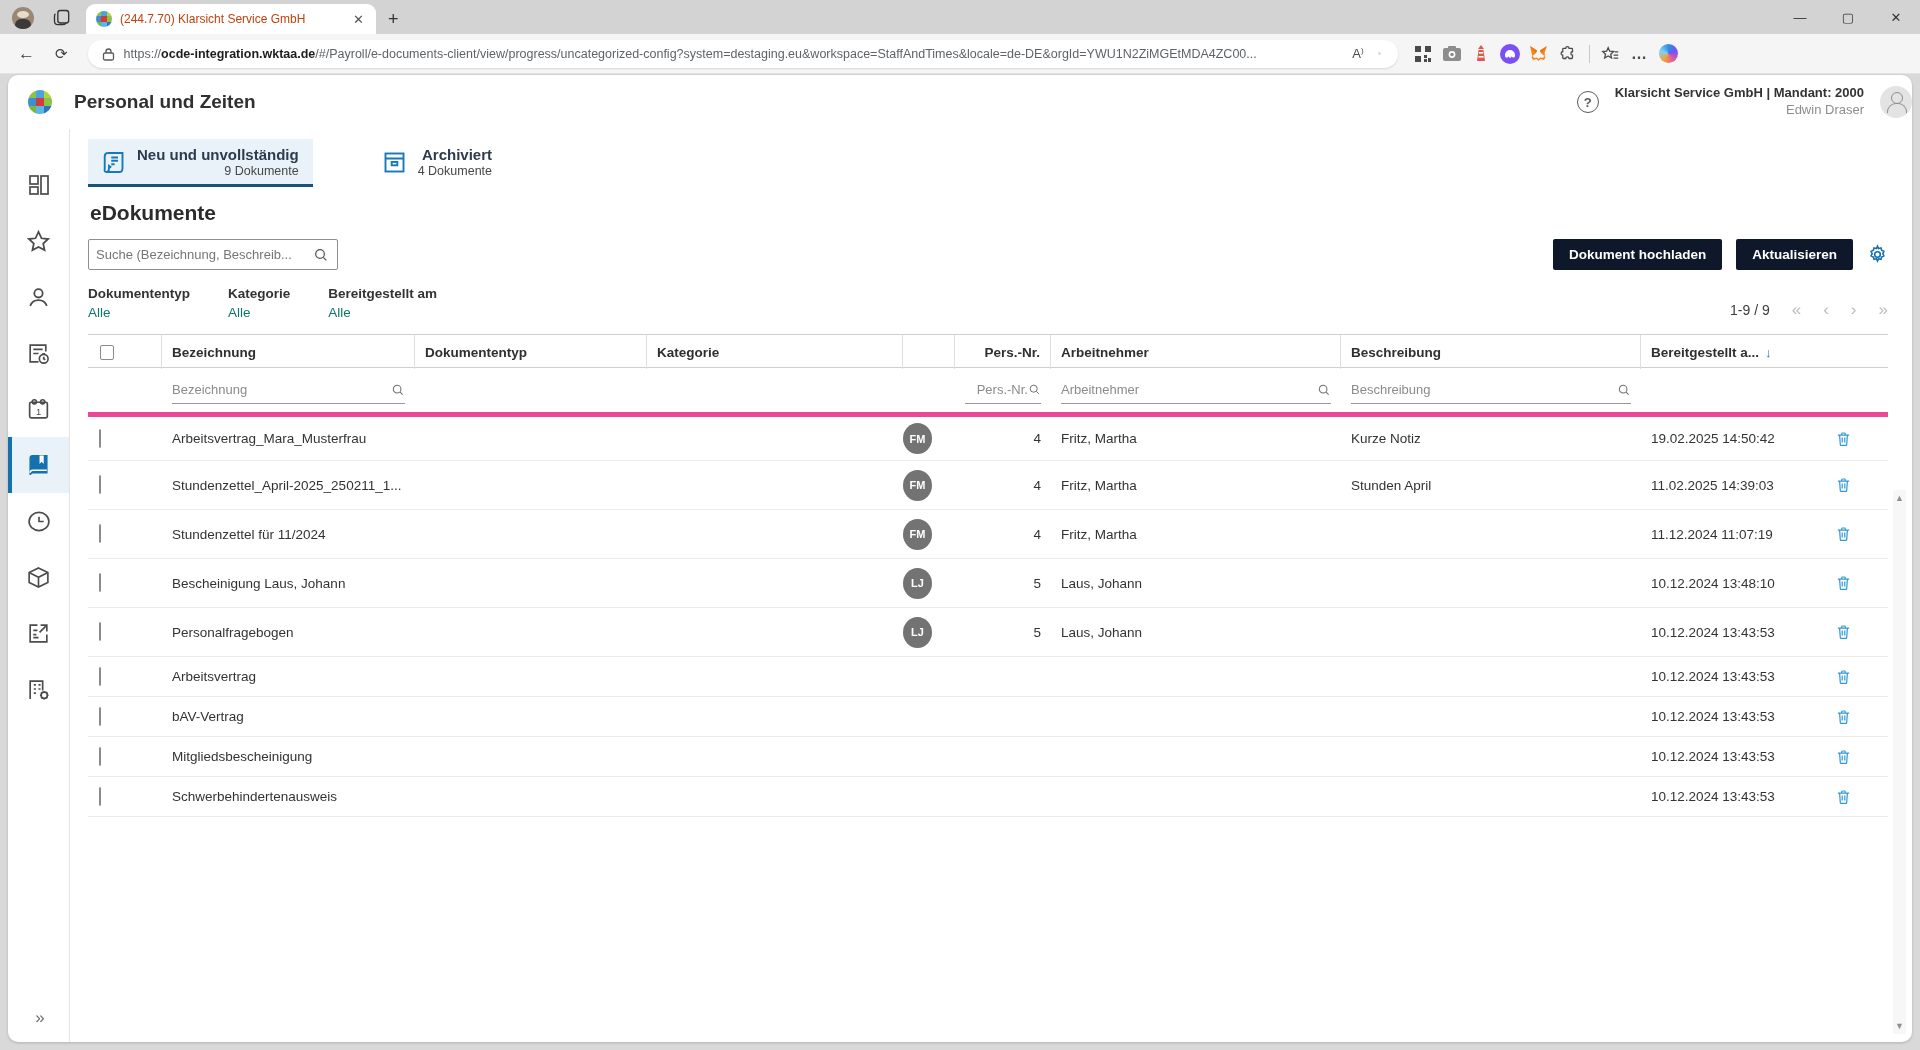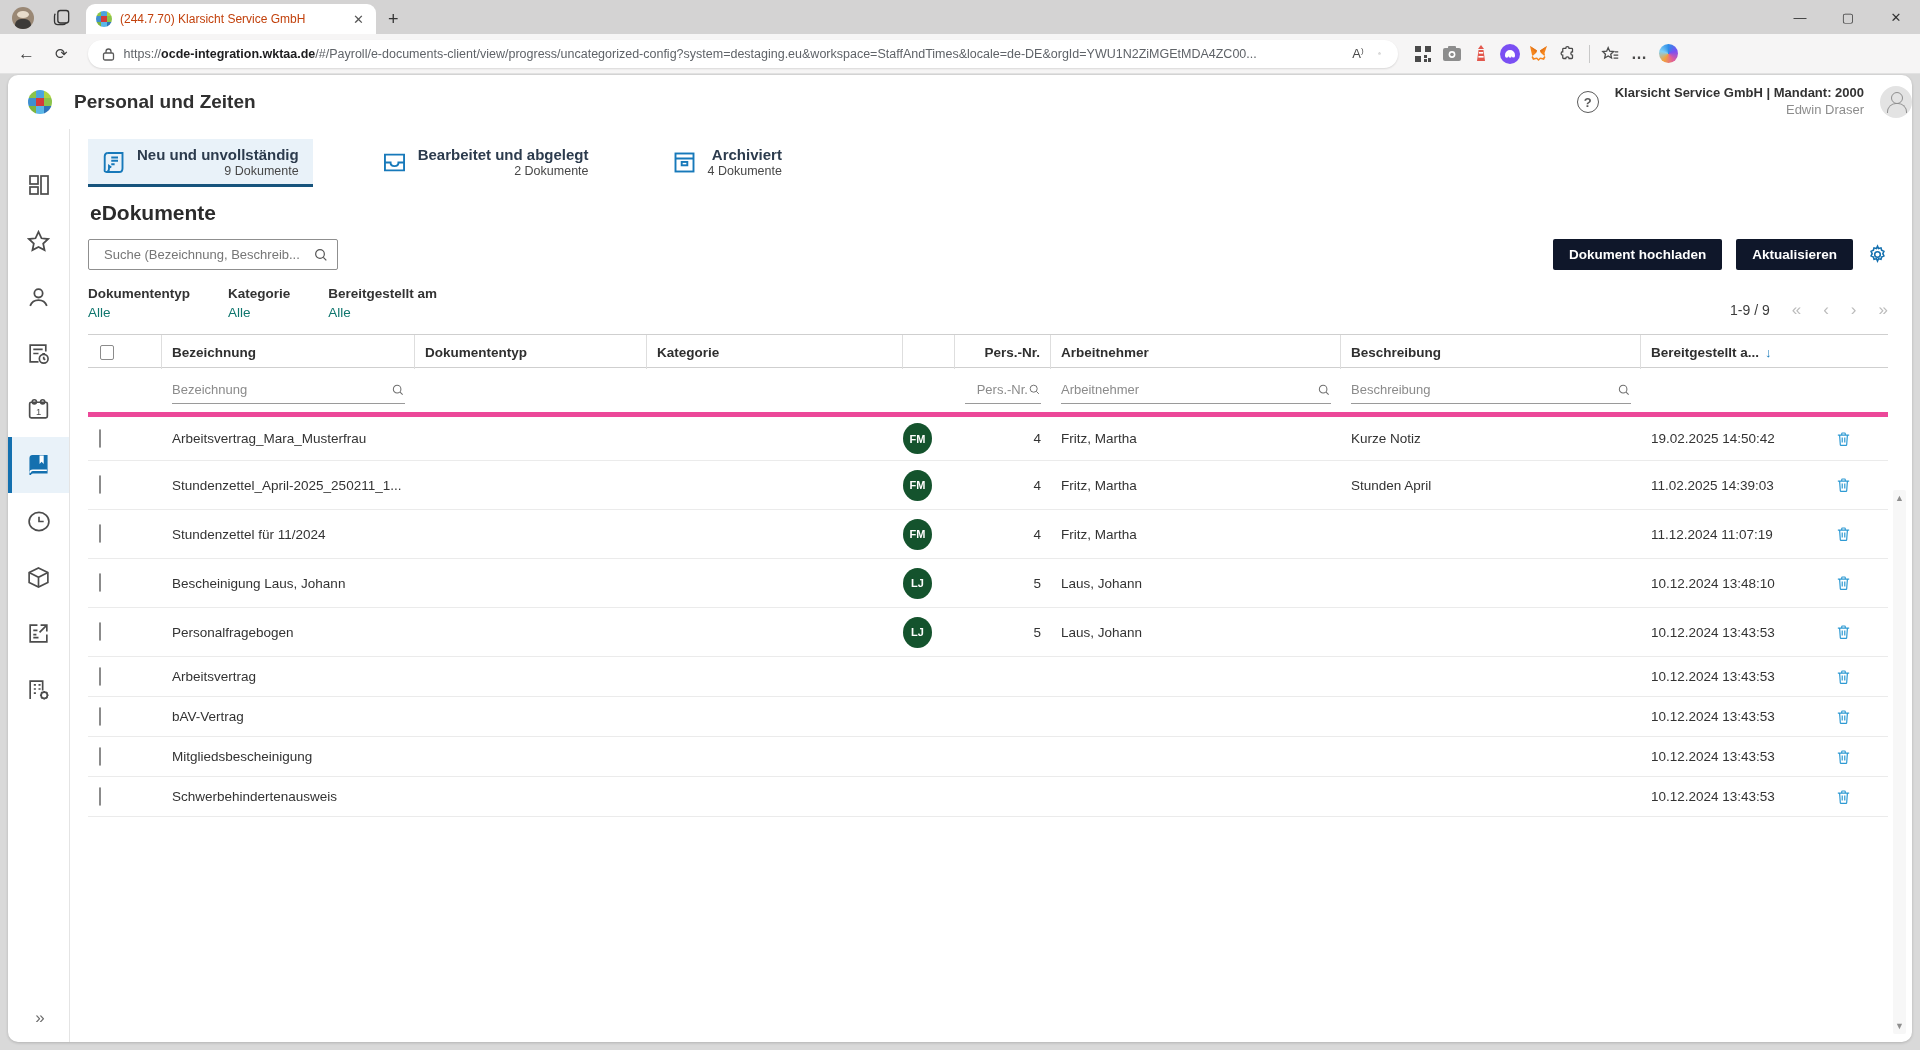--- a/index.html
+++ b/index.html
@@ -63,21 +63,21 @@
   .vtab.active { background:#e9f2f9; }
   .vtab.active::after { content:""; position:absolute; left:0; right:0; bottom:0; height:3px; background:#17547d; }
   .vtab-text { text-align:right; }
   .vtab-label { font-size:15px; font-weight:700; color:#2c3b4d; white-space:nowrap; }
   .vtab-count { font-size:12.5px; color:#474747; margin-top:1px; }
   .vtab svg { stroke:#1779ba; }
 
   .page-title { font-size:21px; font-weight:700; color:#2b2b2b; margin:14px 0 0 2px; }
 
   .action-row { display:flex; align-items:center; margin-top:14px; }
-  .search-box { display:flex; align-items:center; width:250px; height:31px; border:1px solid #8f8f8f; border-radius:2px; padding:0 8px 0 15px; }
+  .search-box { display:flex; align-items:center; width:250px; height:31px; border:1px solid #8f8f8f; border-radius:2px; padding:0 8px 0 7px; }
   .search-box input { border:none; outline:none; flex:1; font-size:13px; color:#333; font-family:inherit; min-width:0; }
   .search-box input::placeholder { color:#767676; }
   .btn-primary { height:31px; background:#0f172a; color:#fff; font-size:13.5px; font-weight:600; border:none; padding:0 16px; border-radius:2px; font-family:inherit; }
   .actions-right { margin-left:auto; display:flex; align-items:center; gap:14px; }
   .gear { color:#1470af; }
 
   .filter-row { display:flex; align-items:flex-end; margin-top:16px; }
   .filter { margin-right:38px; }
   .filter .flabel { font-size:13.5px; font-weight:700; color:#333; }
   .filter .fvalue { font-size:13.5px; color:#0f766e; margin-top:4px; }
@@ -96,21 +96,21 @@
   .f-input { display:flex; align-items:center; border-bottom:1px solid #9a9a9a; height:27px; margin:0 10px; }
   .f-input input { border:none; outline:none; flex:1; font-size:13px; color:#555; font-family:inherit; min-width:0; }
   .f-input input::placeholder { color:#8b8b8b; }
   .f-input.right input { text-align:right; }
   .tbody .grid-row { border-bottom:1px solid #ebebeb; }
   .tbody .grid-row:first-child { border-top:5px solid #ec4899; }
   .cell { font-size:13.5px; color:#333; padding:0 10px; white-space:nowrap; overflow:hidden; }
   .cell.right { text-align:right; }
   .checkbox { width:15px; height:15px; border:1px solid #8b8b8b; border-radius:2px; background:#fff; margin-left:11px; }
   .dot { width:7px; height:7px; border-radius:50%; background:#c13535; margin-left:14px; }
-  .row-avatar { width:29px; height:31px; border-radius:50%; background:#14532d; color:#fff; font-size:11px; font-weight:700; display:flex; align-items:center; justify-content:center; }
+  .row-avatar { width:29px; height:31px; border-radius:50%; background:#737373; color:#fff; font-size:11px; font-weight:700; display:flex; align-items:center; justify-content:center; }
   .trash { display:flex; justify-content:center; }
 
   .scroll-track { position:absolute; right:6px; top:361px; bottom:8px; width:13px; background:#f7f7f7; border-radius:2px; display:flex; flex-direction:column; justify-content:space-between; align-items:center; padding:3px 0; }
   .scroll-arrow { color:#8f8f8f; font-size:9px; }
 
   svg { display:block; }
 </style>
 </head>
 <body>
 
@@ -326,29 +326,20 @@
                 <path d="M10 7.5 h6 M10 10.5 h6 M10 13.5 h3"></path>
                 <path d="M7 3.5 c-1.8 0-2.8 1.2-2.8 3 V17 c0 2.2-.7 3.5 1.8 3.5 2 0 2-1.5 2-3.5 v-2 l2 1.5"></path>
               </svg>
             <div class="vtab-text">
               <div class="vtab-label">Neu und unvollständig</div>
               <div class="vtab-count">9 Dokumente</div>
             </div>
           </div>
           <div class="vtab">
             <svg width="27" height="27" viewBox="0 0 24 24" fill="none" stroke-width="1.7">
-                <path d="M3.5 5 h17 V19 h-17z M3.5 12 h5 c0 2 1.5 3.2 3.5 3.2 s3.5-1.2 3.5-3.2 h5"></path>
-              </svg>
-            <div class="vtab-text">
-              <div class="vtab-label">Bearbeitet und abgelegt</div>
-              <div class="vtab-count">2 Dokumente</div>
-            </div>
-          </div>
-          <div class="vtab">
-            <svg width="27" height="27" viewBox="0 0 24 24" fill="none" stroke-width="1.7">
                 <rect x="4" y="4" width="16" height="16"></rect>
                 <path d="M4 8.5 h16"></path>
                 <rect x="9.5" y="11.5" width="5" height="3"></rect>
               </svg>
             <div class="vtab-text">
               <div class="vtab-label">Archiviert</div>
               <div class="vtab-count">4 Dokumente</div>
             </div>
           </div>
         </div>

